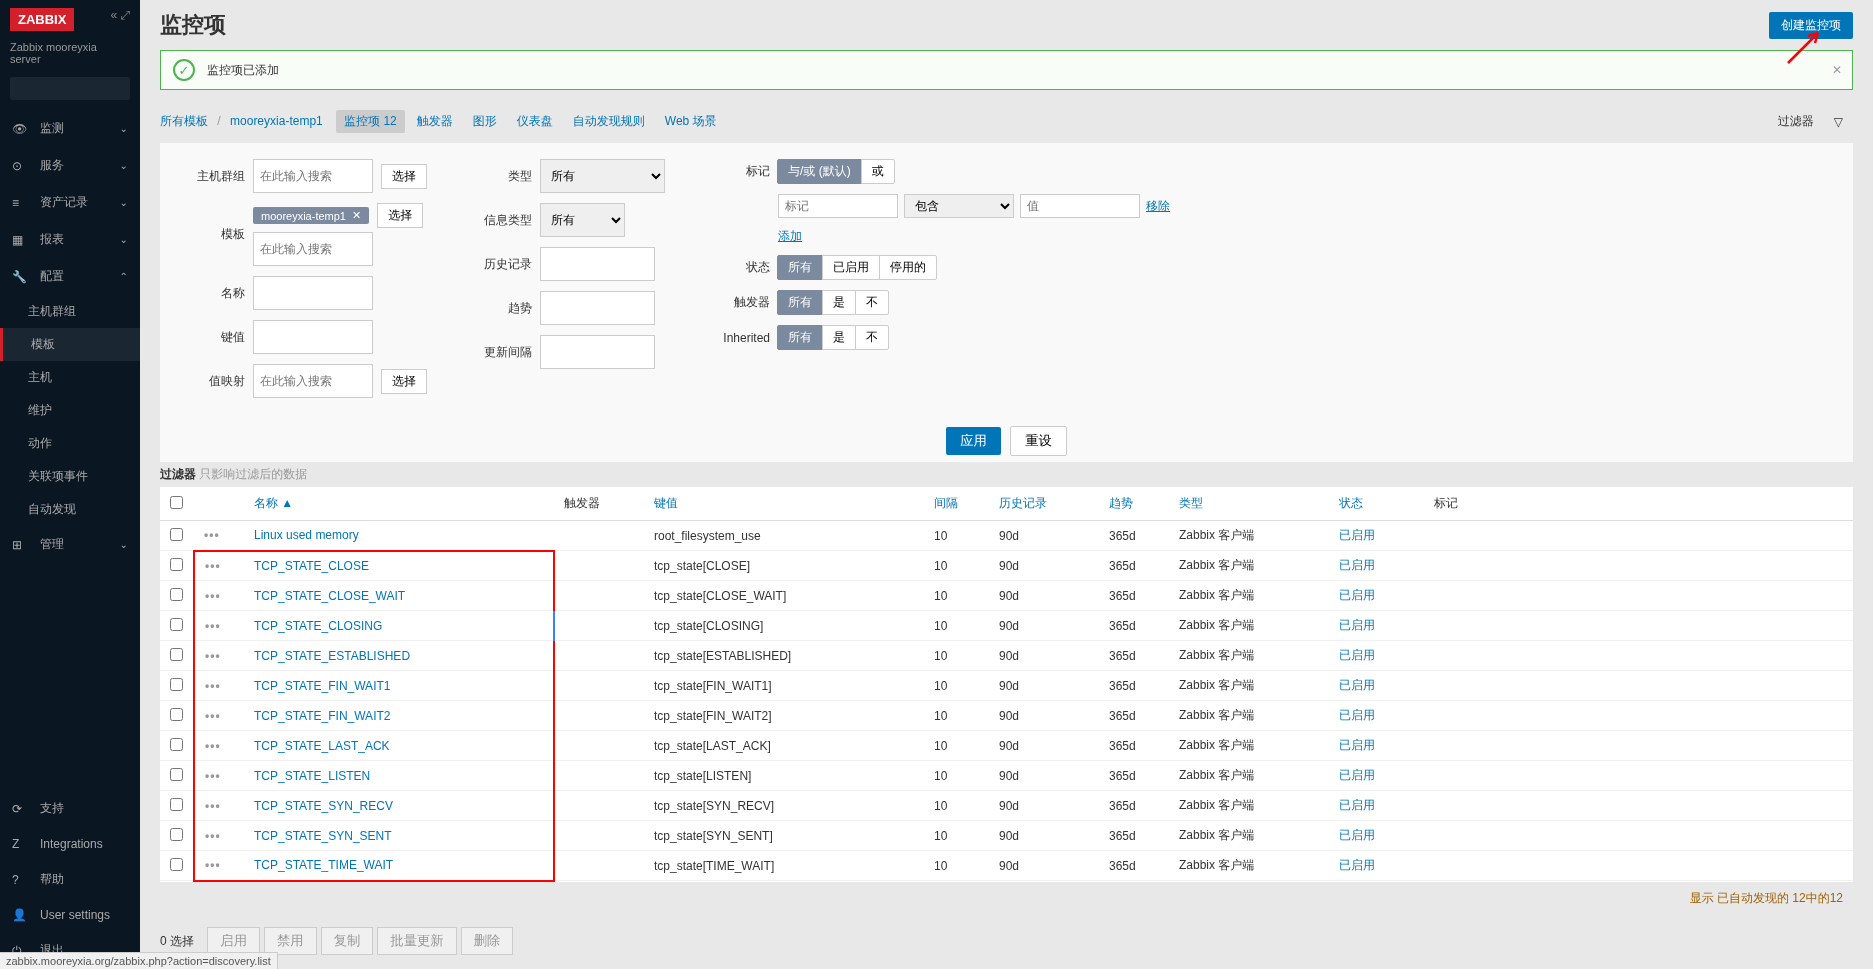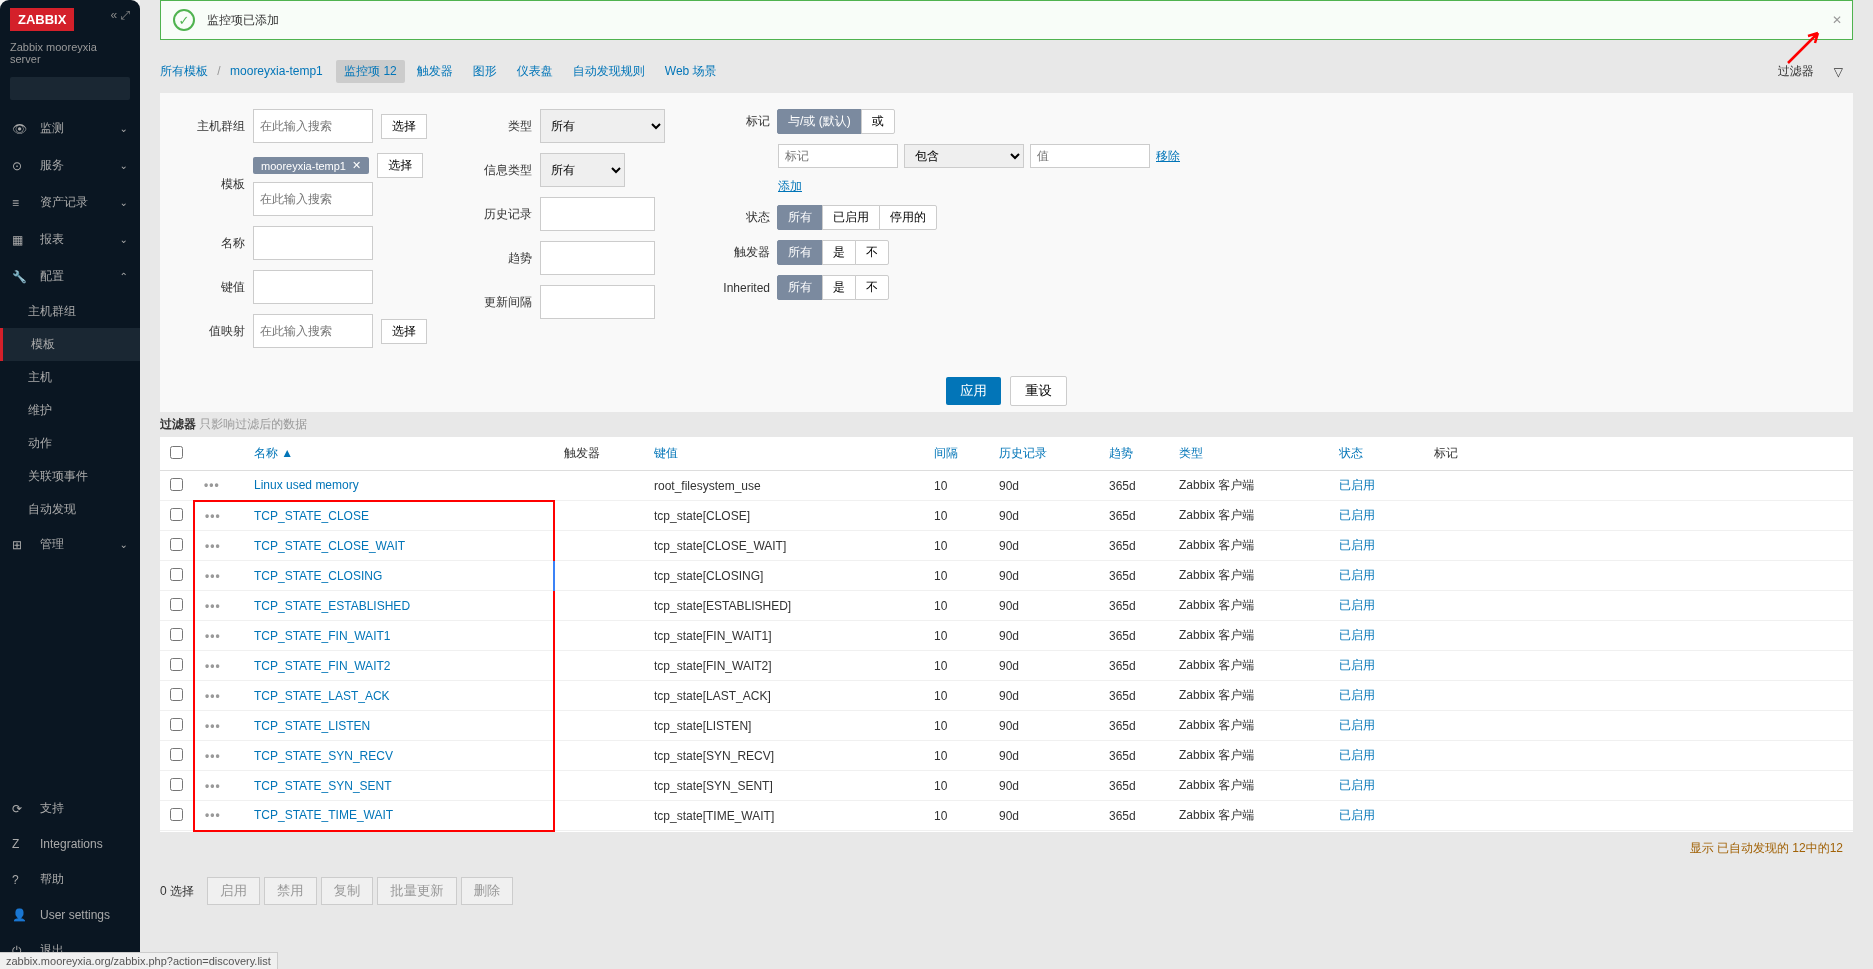--- a/index.html
+++ b/index.html
@@ -1,18 +1,18 @@
 <!DOCTYPE html>
 <html><head>
 <meta charset="utf-8">
 <style>
 * { box-sizing: border-box; margin: 0; padding: 0; }
 body { font-family: Arial, sans-serif; font-size: 12px; background: #f5f5f5; color: #333; overflow: hidden; }
 .app { display: flex; height: 969px; width: 1873px; }
-.sidebar { width: 140px; background: #0a1622; color: #aaa; display: flex; flex-direction: column; border-radius: 9px; }
+.sidebar { width: 140px; background: #0a1622; color: #aaa; display: flex; flex-direction: column; }
 .logo-area { padding: 8px 10px; }
 .logo { background: #d4202a; color: white; font-weight: bold; padding: 4px 8px; display: inline-block; font-size: 13px; }
 .logo-icons { float: right; color: #888; }
 .server-name { color: #999; font-size: 11px; padding: 2px 10px 8px; }
 .search-box { margin: 4px 10px 10px; background: #1a2733; border-radius: 2px; display: flex; align-items: center; padding: 4px; }
 .search-box input { background: transparent; border: none; flex: 1; color: #ccc; outline: none; }
 .search-box .icon { color: #888; width: 16px; }
 .nav-section { padding: 10px 12px; display: flex; align-items: center; cursor: pointer; }
 .nav-section .icon { width: 20px; margin-right: 8px; display: inline-block; }
 .nav-section .chevron { margin-left: auto; font-size: 10px; }
@@ -47,21 +47,21 @@
 .btn-small { border: 1px solid #ccc; background: white; padding: 3px 10px; cursor: pointer; font-size: 12px; }
 .tag-chip { background: #7b8a9f; color: white; padding: 2px 8px; border-radius: 2px; font-size: 11px; display: inline-flex; align-items: center; }
 .tag-chip .x { margin-left: 6px; cursor: pointer; }
 .btn-group { display: inline-flex; }
 .btn-group button { border: 1px solid #ccc; background: white; padding: 3px 10px; cursor: pointer; font-size: 12px; margin-left: -1px; }
 .btn-group button.active { background: #7b8a9f; color: white; border-color: #7b8a9f; }
 .btn-group button:first-child { border-radius: 2px 0 0 2px; }
 .btn-group button:last-child { border-radius: 0 2px 2px 0; }
 .tag-row { display: flex; gap: 6px; align-items: center; }
 .tag-row input { border: 1px solid #ccc; padding: 3px 6px; height: 24px; width: 120px; }
-.tag-row select { border: 1px solid #ccc; padding: 3px 6px; height: 24px; width: 120px; }
+.tag-row select { border: 1px solid #ccc; padding: 3px 6px; height: 24px; width: 110px; }
 .link-action { color: #0275b8; cursor: pointer; text-decoration: underline; }
 .filter-actions { text-align: center; padding: 12px 0 6px; background: #f9f9f9; }
 .btn-apply { background: #0275b8; color: white; border: none; padding: 5px 14px; margin-right: 6px; cursor: pointer; border-radius: 2px; }
 .btn-reset { background: white; border: 1px solid #ccc; padding: 5px 14px; cursor: pointer; border-radius: 2px; }
 .filter-info { padding: 4px 0; font-size: 12px; }
 .filter-info b { font-weight: bold; }
 .filter-info span { color: #999; }
 .data-table { width: 100%; border-collapse: collapse; background: white; }
 .data-table th { text-align: left; padding: 8px 10px; font-weight: normal; border-bottom: 1px solid #ddd; font-size: 12px; }
 .data-table th a { color: #0275b8; text-decoration: none; }
@@ -157,20 +157,24 @@
     <span>User settings</span>
         </div>
         <div class="nav-section">
     <span class="icon">⏻</span>
     <span>退出</span>
         </div>
       </div>
   </div>
 
   <div class="main">
+    <div class="header">
+      <h1 class="page-title">监控项</h1>
+      <button class="btn-primary">创建监控项</button>
+    </div>
     <svg class="arrow-annotation" width="40" height="40">
         <path d="M 35 5 L 5 35 M 35 5 L 25 8 M 35 5 L 32 15" stroke="red" stroke-width="2.5" fill="none"></path>
       </svg>
 
     <div class="content">
       <div class="success-msg">
         <div class="check">✓</div>
         <span>监控项已添加</span>
         <span class="close-x">✕</span>
       </div>

